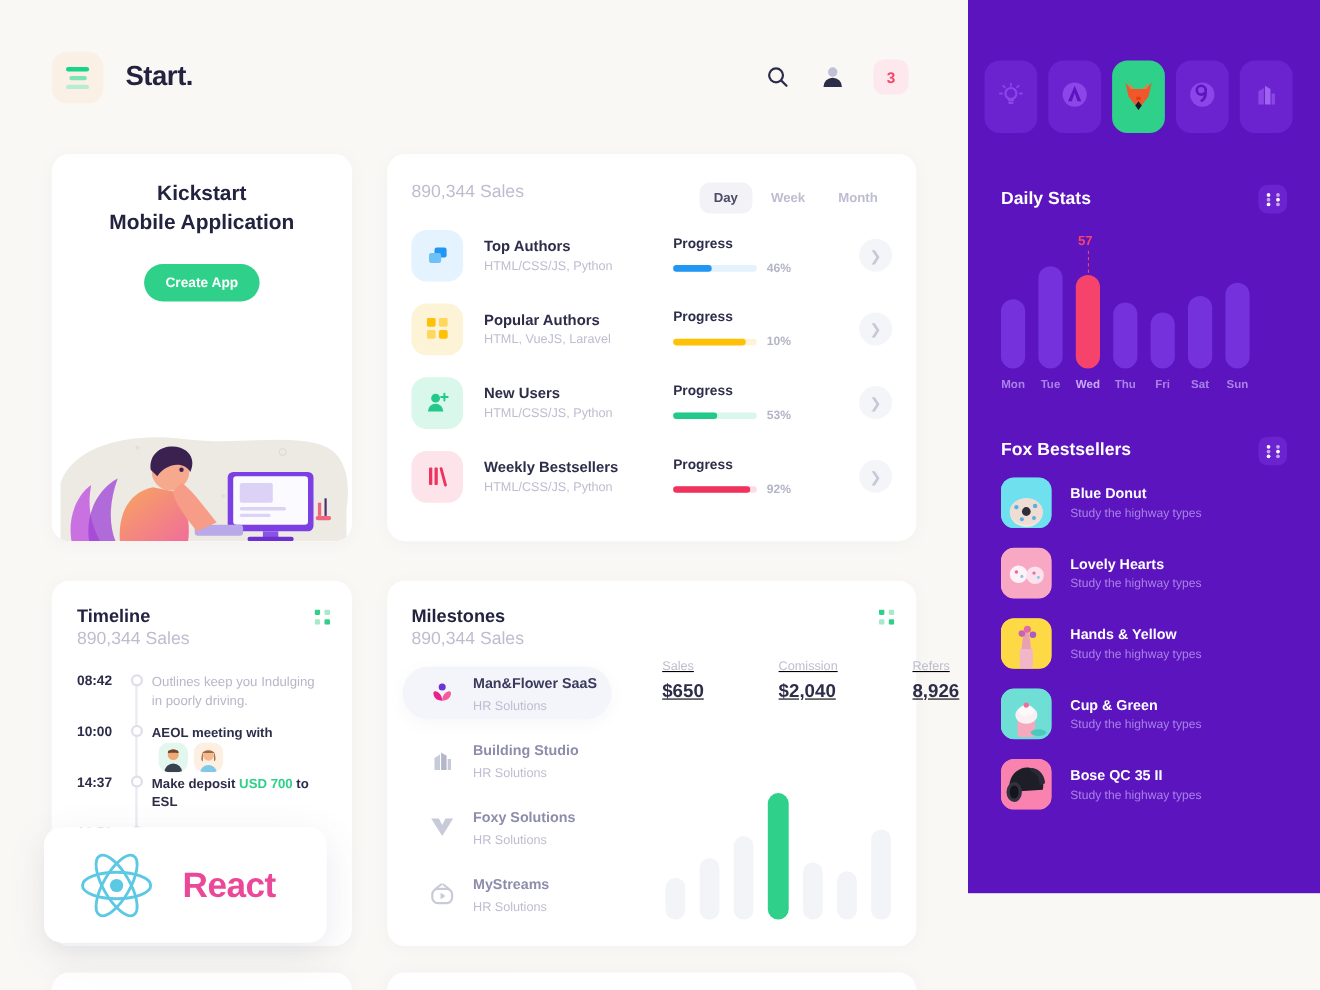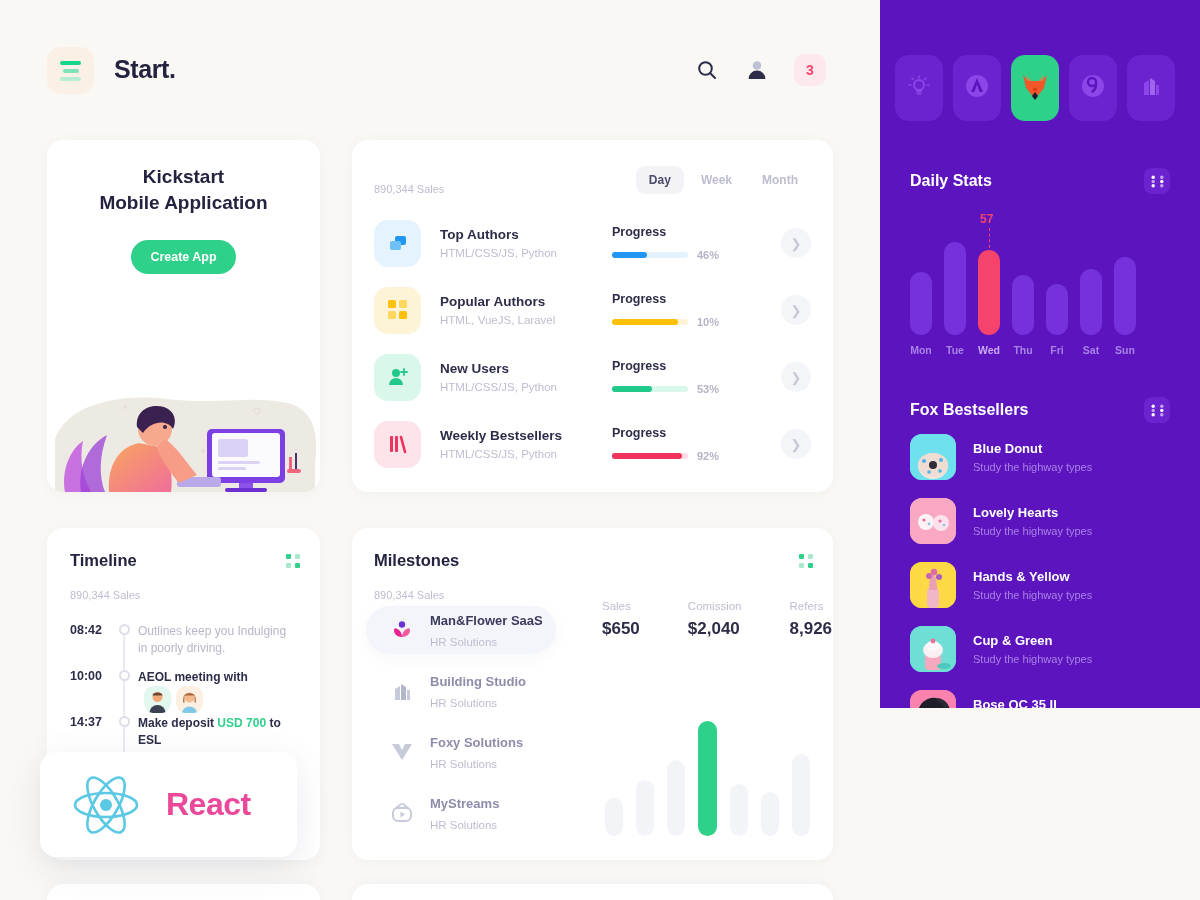--- a/index.html
+++ b/index.html
@@ -65,21 +65,21 @@
   .ks-btn {
     display: block; margin: 24px auto 0; width: 105px; height: 34px;
     border: none; border-radius: 17px; background: #2FD08A; color: #fff;
     font-size: 12.5px; font-weight: bold; font-family: inherit; cursor: pointer;
   }
   .illus { position: absolute; left: 0; bottom: 0; width: 273px; height: 115px; }
 
   
   #campaign { left: 352px; top: 140px; width: 481px; height: 352px; padding: 24px 22px 0 22px; }
   .card-title { font-size: 16.5px; font-weight: bold; color: #232340; }
-  .card-sub { font-size: 11px; color: #BDBDD0; margin-top: 19px; }
+  .card-sub { font-size: 16px; color: #BDBDD0; margin-top: 2px; }
   .seg {
     position: absolute; right: 22px; top: 26px;
     display: flex; align-items: center; gap: 4px;
   }
   .seg-item {
     padding: 7px 13px; border-radius: 9px; font-size: 12px;
     font-weight: bold; color: #BDBDD0; cursor: pointer;
   }
   .seg-item.active { background: #F3F3F7; color: #4A4A68; }
   .camp-list { margin-top: 22px; }
@@ -122,21 +122,21 @@
   
   #milestones { left: 352px; top: 528px; width: 481px; height: 332px; padding: 23px 22px 0 22px; }
   .ms-left { position: absolute; left: 22px; top: 78px; width: 200px; }
   .ms-row { display: flex; align-items: center; height: 48px; margin-bottom: 13px; padding-left: 14px; border-radius: 24px; }
   .ms-row.active { background: #F4F5FA; width: 190px; margin-left: -8px; padding-left: 22px; box-shadow: 0 4px 14px rgba(140,140,180,0.07); }
   .ms-ico { width: 28px; flex: 0 0 28px; display: flex; align-items: center; justify-content: center; }
   .ms-txt { margin-left: 14px; }
   .ms-name { font-size: 13px; font-weight: bold; color: #3A3A5C; }
   .ms-name.dim { color: #8D8DAB; }
   .ms-sub { font-size: 11.5px; color: #BDBDD0; margin-top: 8px; }
-  .ms-stats { position: absolute; left: 250px; top: 72px; display: flex; gap: 48px; }
+  .ms-stats { position: absolute; left: 250px; top: 72px; display: flex; gap: 68px; text-decoration: underline; }
   .stat-lbl { font-size: 11.5px; color: #BDBDD0; }
   .stat-val { font-size: 17px; font-weight: bold; color: #2D2D4A; margin-top: 7px; }
   .ms-chart { position: absolute; left: 605px; top: 716px; width: 205px; height: 120px; display: flex; align-items: flex-end; gap: 13px; }
   .ms-bar { width: 22px; border-radius: 11px; background: #F2F4F8; }
   .ms-bar.hl { background: #2FD08A; }
 
   
   .peek { position: absolute; top: 884px; height: 40px; background: #fff; border-radius: 16px 16px 0 0; box-shadow: 0 -2px 14px rgba(120,120,150,0.05); }
   #peek1 { left: 47px; width: 273px; }
   #peek2 { left: 352px; width: 481px; }
@@ -145,21 +145,21 @@
   #react-card {
     position: absolute; left: 40px; top: 752px; width: 257px; height: 105px;
     background: #fff; border-radius: 16px;
     box-shadow: 0 10px 34px rgba(90,90,130,0.13);
     display: flex; align-items: center; padding-left: 32px; gap: 26px; z-index: 20;
   }
   .react-label { font-size: 32px; font-weight: bold; color: #ec4899; letter-spacing: -0.5px; }
 
   
   .sidebar {
-    position: absolute; right: 0; top: 0; width: 320px; height: 708px;
+    position: absolute; right: 0; top: 0; width: 320px; height: 812px;
     background: #5B14BE; overflow: hidden;
   }
   .brand-row { position: absolute; left: 15px; top: 55px; display: flex; gap: 10px; }
   .brand-tile {
     width: 48px; height: 66px; border-radius: 14px; background: #6A23CE;
     display: flex; align-items: center; justify-content: center; cursor: pointer;
   }
   .brand-tile.active { background: #2FD08A; }
   .side-h { position: absolute; font-size: 16px; font-weight: bold; color: #fff; }
   .side-dots { position: absolute; width: 26px; height: 26px; border-radius: 8px; background: #6A23CE;

